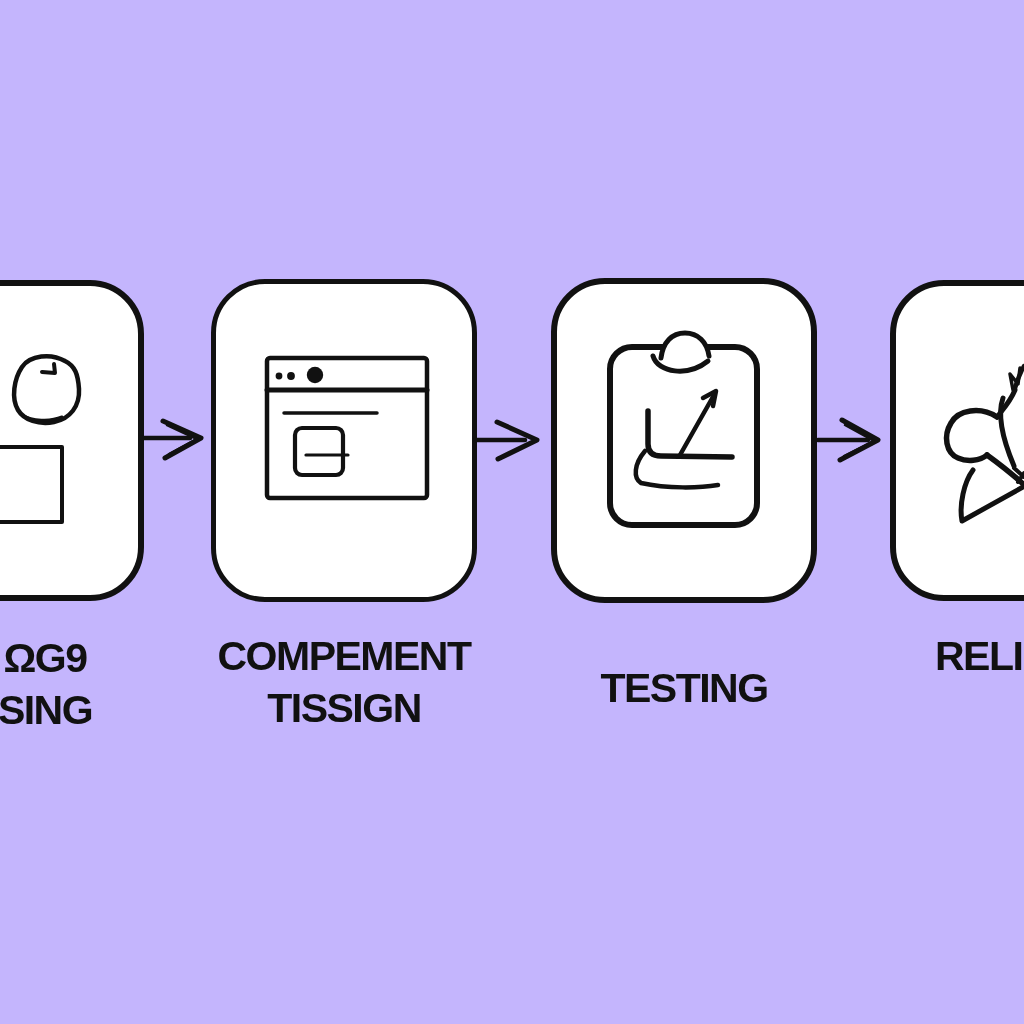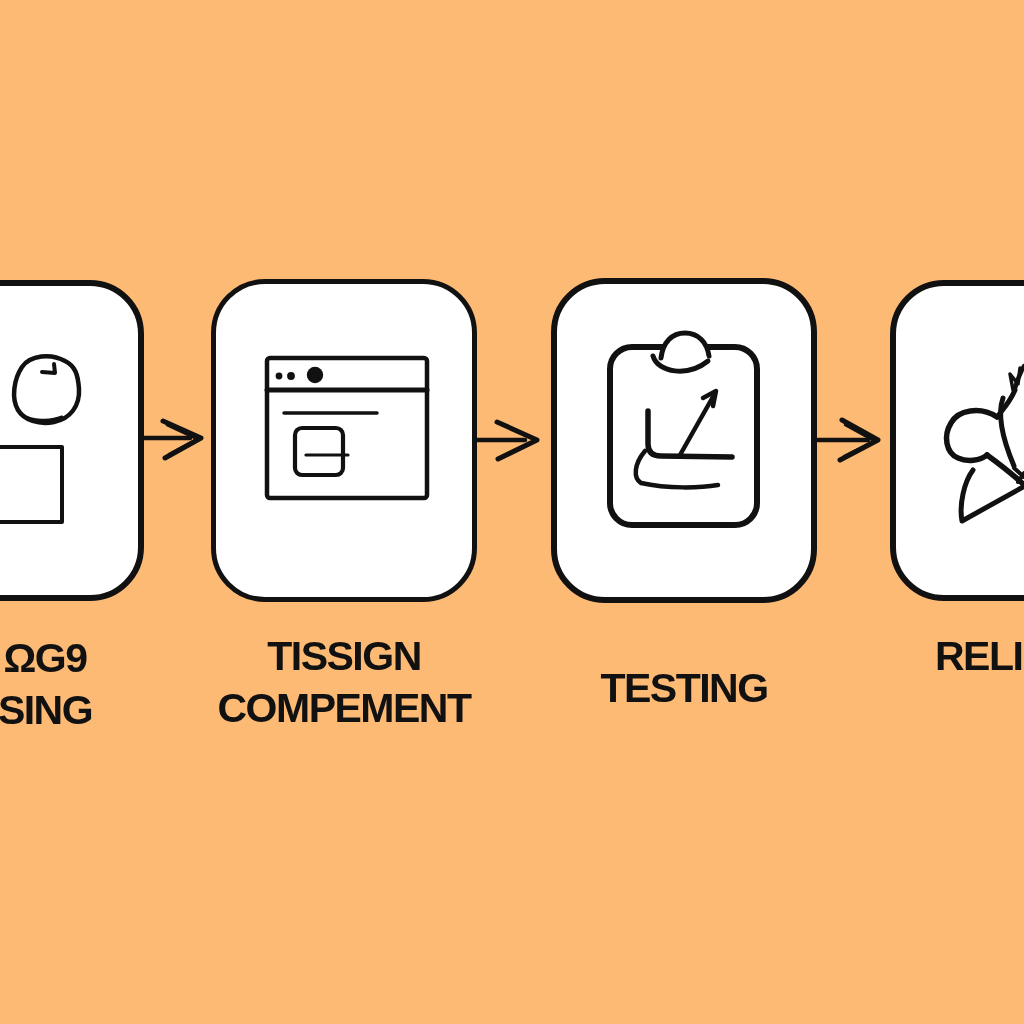--- a/index.html
+++ b/index.html
@@ -1,18 +1,18 @@
 <!DOCTYPE html>
 <html><head>
 <meta charset="utf-8">
 <style>
   * { margin:0; padding:0; box-sizing:border-box; }
   html,body { width:1024px; height:1024px; background:#fff; }
   body { font-family:"Liberation Sans","DejaVu Sans",sans-serif; }
-  .canvas { position:relative; width:1024px; height:1024px; background:#fdba74; overflow:hidden; }
+  .canvas { position:relative; width:1024px; height:1024px; background:#c4b5fd; overflow:hidden; }
   .stage {
     position:absolute; background:#fff;
     border:5px solid #111; border-radius:54px;
   }
   .stage-1 { left:-82px; top:280px; width:226px; height:321px; border-width:6px; }
   .stage-2 { left:211px; top:279px; width:266px; height:323px; }
   .stage-3 { left:551px; top:278px; width:266px; height:325px; border-width:6px; }
   .stage-4 { left:890px; top:280px; width:226px; height:321px; border-width:6px; }
   .icon-svg { position:absolute; }
   .icon-1 { left:-30px; top:345px; }
@@ -96,22 +96,22 @@
     <line x1="2" y1="26" x2="52" y2="26" stroke-width="4.5"></line>
     <path d="M 26 6 L 62 26 L 24 46" stroke-width="5"></path>
     <path d="M 29 11 L 58 27 L 28 42" stroke-width="2.5"></path>
   </svg>
 
   <div class="label label-1">
     <div>ΩG9</div>
     <div>SING</div>
   </div>
   <div class="label label-2">
+    <div>COMPEMENT</div>
     <div>TISSIGN</div>
-    <div>COMPEMENT</div>
   </div>
   <div class="label label-3">
     <div>TESTING</div>
   </div>
   <div class="label label-4">
     <div>RELI</div>
   </div>
 
 </div>
 

